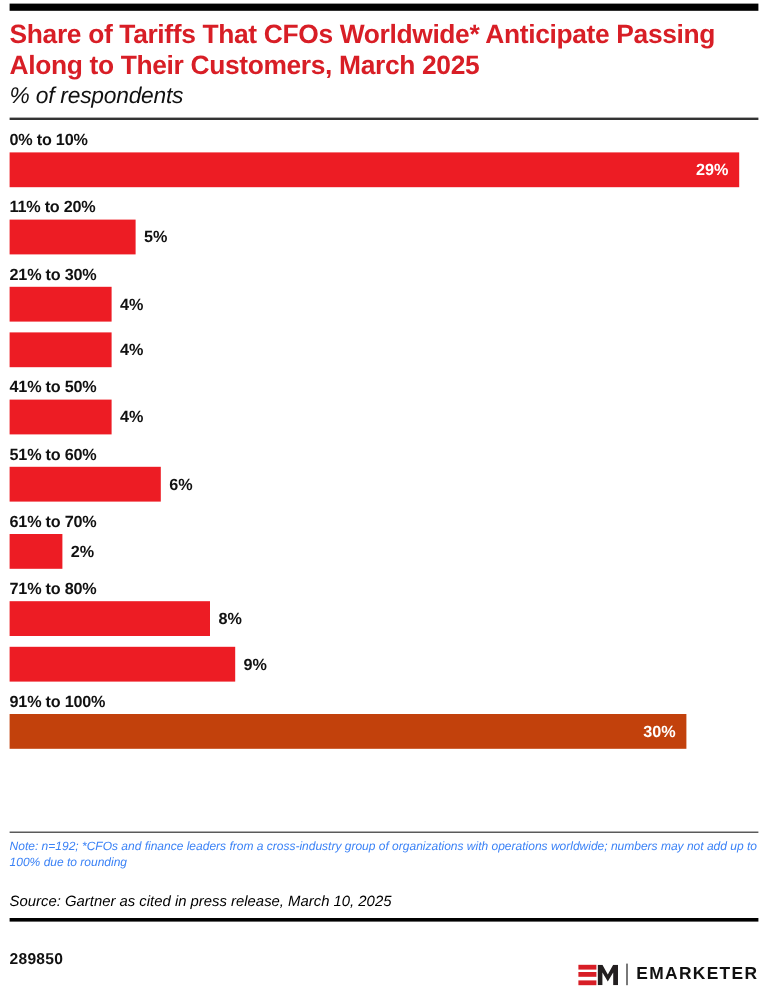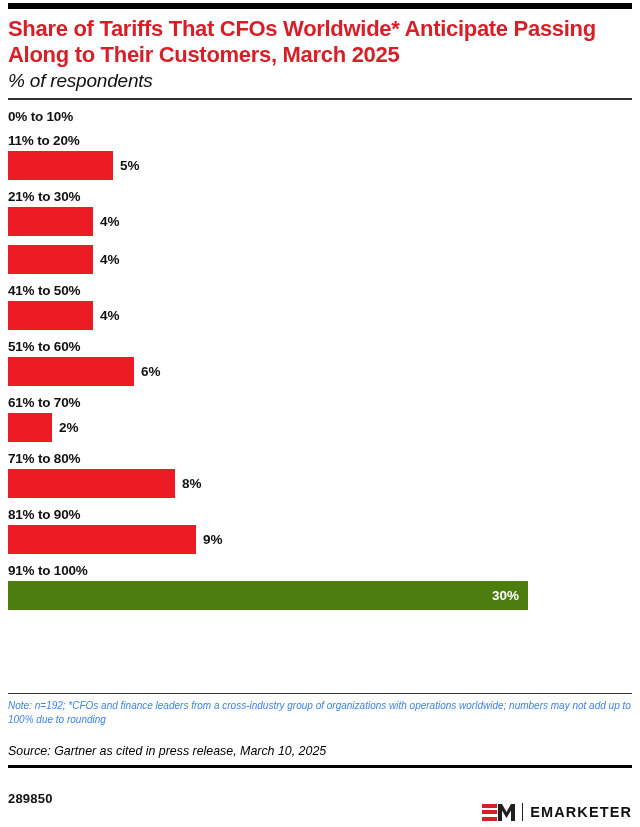--- a/index.html
+++ b/index.html
@@ -108,20 +108,25 @@
 
   <div class="header">
     <div class="title">Share of Tariffs That CFOs Worldwide* Anticipate Passing Along to Their Customers, March 2025</div>
     <div class="subtitle">% of respondents</div>
   </div>
   <div class="header-rule"></div>
 
   <div class="chart" id="chart-body">
       <div class="row">
         <div class="row-label">0% to 10%</div>
+        <div class="bar-line">
+          <div class="bar" style="width: 608px; background: rgb(237, 28, 36);">
+            <span class="val-in">29%</span>
+          </div>
+        </div>
       </div>
       <div class="row">
         <div class="row-label">11% to 20%</div>
         <div class="bar-line">
           <div class="bar" style="width: 105px; background: rgb(237, 28, 36);"></div>
           <span class="val-out">5%</span>
         </div>
       </div>
       <div class="row">
         <div class="row-label">21% to 30%</div>
@@ -158,30 +163,29 @@
         </div>
       </div>
       <div class="row">
         <div class="row-label">71% to 80%</div>
         <div class="bar-line">
           <div class="bar" style="width: 167px; background: rgb(237, 28, 36);"></div>
           <span class="val-out">8%</span>
         </div>
       </div>
       <div class="row">
-        <div class="row-label">81% to 90%</div>
         <div class="bar-line">
           <div class="bar" style="width: 188px; background: rgb(237, 28, 36);"></div>
           <span class="val-out">9%</span>
         </div>
       </div>
       <div class="row">
         <div class="row-label">91% to 100%</div>
         <div class="bar-line">
-          <div class="bar" style="width: 520px; background: #4d7c0f;">
+          <div class="bar" style="width: 564px; background: #c2410c;">
             <span class="val-in">30%</span>
           </div>
         </div>
       </div>
     </div>
 
   <div class="footer">
     <div class="footer-rule-top"></div>
     <div class="note">Note: n=192; *CFOs and finance leaders from a cross-industry group of organizations with operations worldwide; numbers may not add up to 100% due to rounding</div>
     <div class="source">Source: Gartner as cited in press release, March 10, 2025</div>

